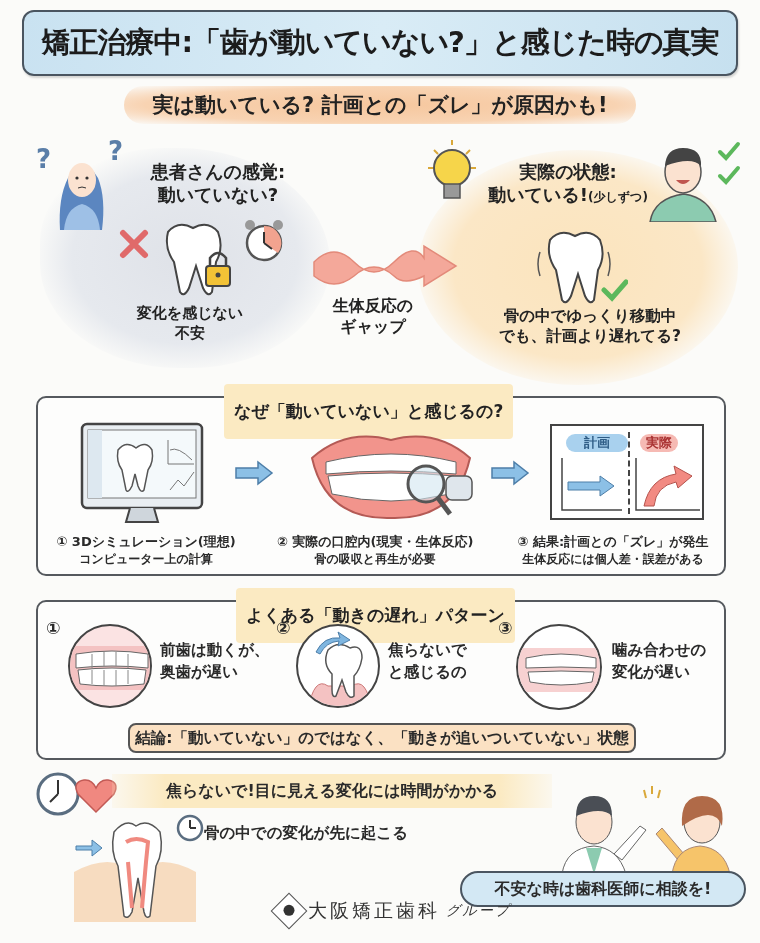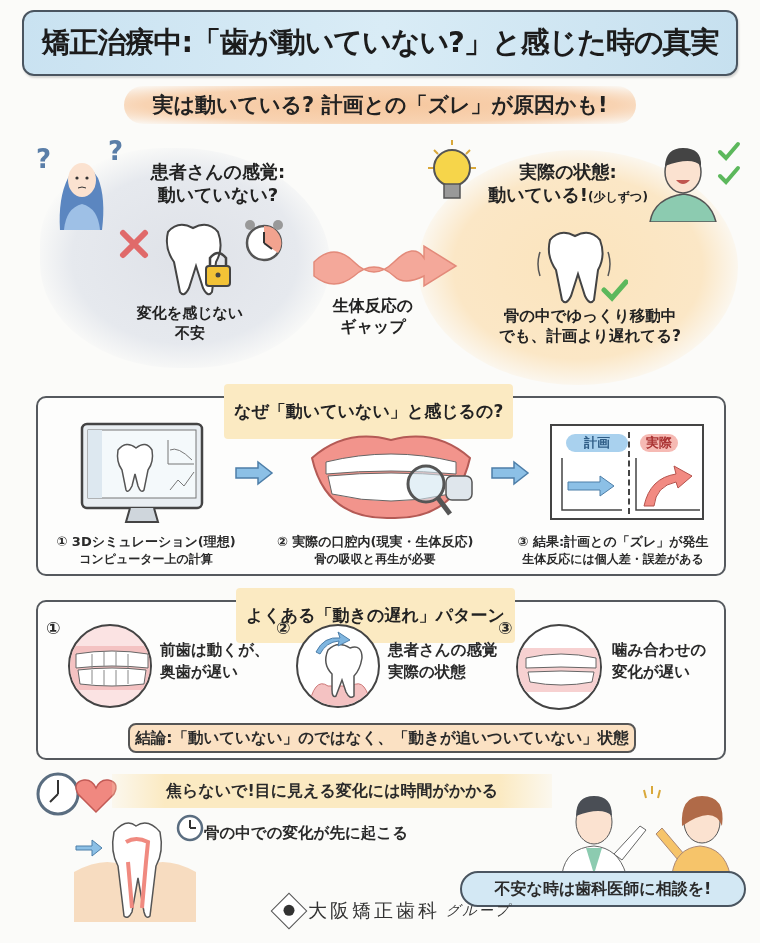--- a/index.html
+++ b/index.html
@@ -199,22 +199,22 @@
 
 <span class="abs num" style="left:276px;top:618px">②</span>
 <div class="abs circle" style="left:296px;top:624px;width:84px;height:84px;background:#fff">
   <svg width="84" height="84" viewBox="0 0 84 84">
     <path d="M10 84 Q16 50 30 60 L54 60 Q68 50 74 84 Z" fill="#f4c2c2" stroke="#c77"></path>
     <path d="M30 24 Q40 14 52 22 Q64 18 64 32 Q62 44 56 50 L56 70 Q52 74 48 66 L44 54 L38 70 Q34 72 34 64 L34 48 Q24 38 30 24 Z" fill="#fff" stroke="#555" stroke-width="1.5"></path>
     <path d="M18 26 Q26 10 42 12 L40 6 L52 14 L40 20 L41 15 Q28 16 22 28 Z" fill="#7fb6e0" stroke="#4d7ea8"></path>
   </svg>
 </div>
 <div class="abs pat-text" style="left:388px;top:640px">
-  <div>患者さんの感覚</div>
-  <div>実際の状態</div>
+  <div>焦らないで</div>
+  <div>と感じるの</div>
 </div>
 
 <span class="abs num" style="left:498px;top:618px">③</span>
 <div class="abs circle" style="left:516px;top:624px;width:86px;height:86px;background:#fff">
   <svg width="86" height="86" viewBox="0 0 86 86">
     <rect x="0" y="22" width="86" height="44" fill="#f7d1d1"></rect>
     <path d="M8 32 Q43 24 78 32 L78 42 Q43 40 8 42 Z" fill="#fff" stroke="#666"></path>
     <path d="M10 46 Q43 44 76 46 L74 56 Q43 62 12 56 Z" fill="#fff" stroke="#666"></path>
   </svg>
 </div>

